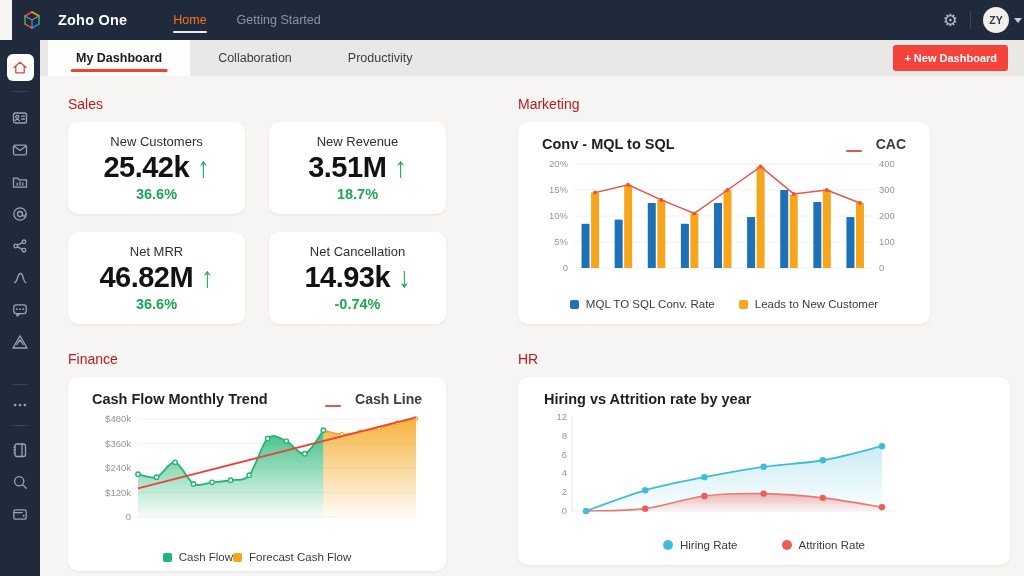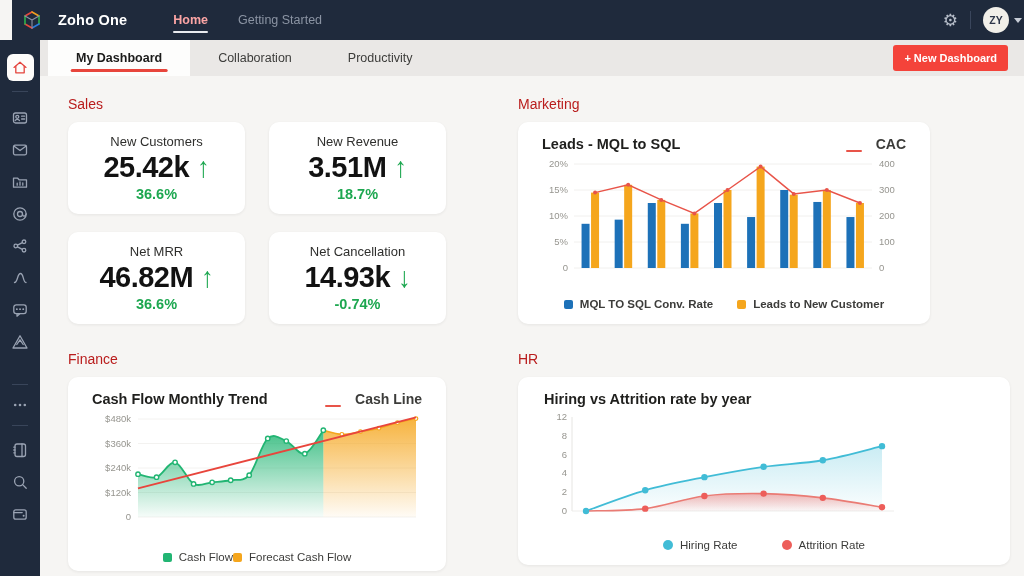--- a/index.html
+++ b/index.html
@@ -6,21 +6,21 @@
   html,body { width:1024px; height:576px; overflow:hidden; }
   body { font-family:"Liberation Sans", sans-serif; background:#f6f5f3; color:#222; }
 
   
   .topbar { position:absolute; left:0; top:0; width:1024px; height:40px;
             background:#1f2a3c; display:flex; align-items:center; z-index:5;margin-left:12px; }
   .logo-box { width:40px; height:40px; display:flex; align-items:center; justify-content:center; }
   .brand { color:#fff; font-size:14.5px; font-weight:bold; letter-spacing:.2px; margin-left:6px; }
   .topnav { display:flex; align-items:center; margin-left:46px; gap:30px; height:100%; }
   .topnav-item { font-size:12.5px; color:#8b94a3; cursor:pointer; height:100%; display:flex; align-items:center; position:relative; }
-  .topnav-item.active { color:#fca5a5; font-weight:bold; }
+  .topnav-item.active { color:#f97316; font-weight:normal; }
   .topnav-item.active::after { content:""; position:absolute; left:0; right:0; bottom:7px; height:2px; background:#e8eaee; border-radius:2px; }
   .topbar-right { margin-left:auto; display:flex; align-items:center; gap:12px; padding-right:14px; }
   .gear { color:#b6bdc9; font-size:17px; line-height:1; cursor:pointer; }
   .tb-divider { width:1px; height:18px; background:#3a465c; }
   .avatar-wrap { display:flex; align-items:center; gap:5px; cursor:pointer; }
   .avatar { width:26px; height:26px; border-radius:50%; background:#f1efe9; color:#2c3548;
             font-size:10.5px; font-weight:bold; display:flex; align-items:center; justify-content:center; }
   .caret { width:0; height:0; border-left:4px solid transparent; border-right:4px solid transparent; border-top:5px solid #c6ccd6; }
 
   
@@ -263,21 +263,21 @@
         </div>
         <div class="kpi-change">-0.74%</div>
       </div>
     </div>
   </section>
 
   <section>
     <div class="section-label">Marketing</div>
     <div class="card chart-card" style="width:412px; height:202px;">
       <div class="chart-head">
-        <div class="chart-title">Leads - MQL to SQL</div>
+        <div class="chart-title">Conv - MQL to SQL</div>
         <div class="line-legend">
           <span class="line-swatch"></span>
           <span>CAC</span>
         </div>
       </div>
       <div class="chart-body" id="chart-marketing"><svg width="364" height="134" viewBox="0 0 364 134">
             <line x1="32" y1="8" x2="330" y2="8" stroke="#f1f0ee" stroke-width="1"></line>
             <text class="tick" x="26" y="11" text-anchor="end">20%</text>
             <text class="tick" x="337" y="11" text-anchor="start">400</text>
             <line x1="32" y1="34" x2="330" y2="34" stroke="#f1f0ee" stroke-width="1"></line>
@@ -314,21 +314,21 @@
             <circle cx="53.05555555555556" cy="36.60000000000001" r="2" fill="#e85449"></circle>
             <circle cx="86.16666666666667" cy="28.799999999999997" r="2" fill="#e85449"></circle>
             <circle cx="119.27777777777779" cy="43.879999999999995" r="2" fill="#e85449"></circle>
             <circle cx="152.3888888888889" cy="57.4" r="2" fill="#e85449"></circle>
             <circle cx="185.5" cy="34" r="2" fill="#e85449"></circle>
             <circle cx="218.61111111111114" cy="10.600000000000009" r="2" fill="#e85449"></circle>
             <circle cx="251.72222222222223" cy="37.89999999999999" r="2" fill="#e85449"></circle>
             <circle cx="284.83333333333337" cy="34" r="2" fill="#e85449"></circle>
             <circle cx="317.94444444444446" cy="47" r="2" fill="#e85449"></circle>
           </svg></div>
-      <div class="legend-row" style="gap:24px;font-weight:bold;">
+      <div class="legend-row" style="gap:24px;">
         <div class="legend-item">
           <span class="legend-sq" style="background:#1d71b8"></span>
           <span>MQL TO SQL Conv. Rate</span>
         </div>
         <div class="legend-item">
           <span class="legend-sq" style="background:#f5a61d"></span>
           <span>Leads to New Customer</span>
         </div>
       </div>
     </div>

